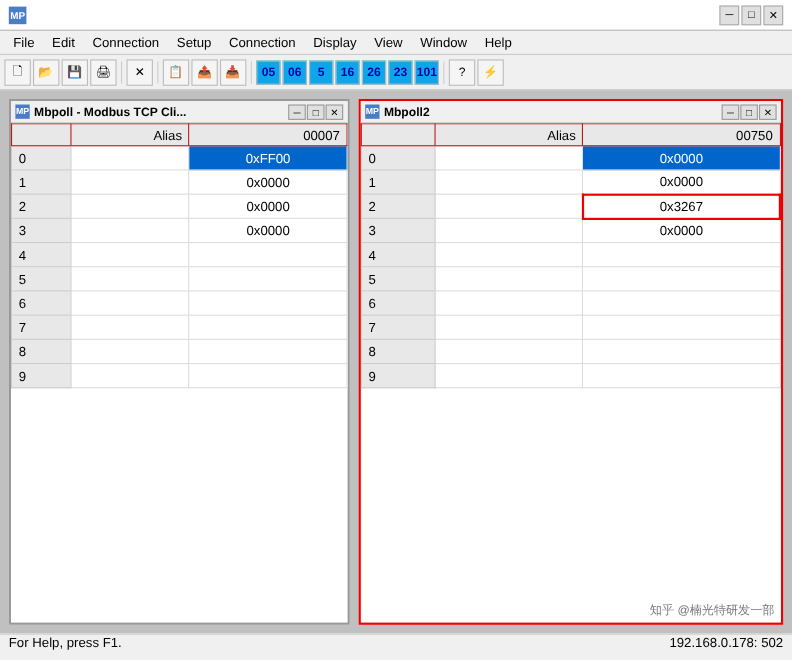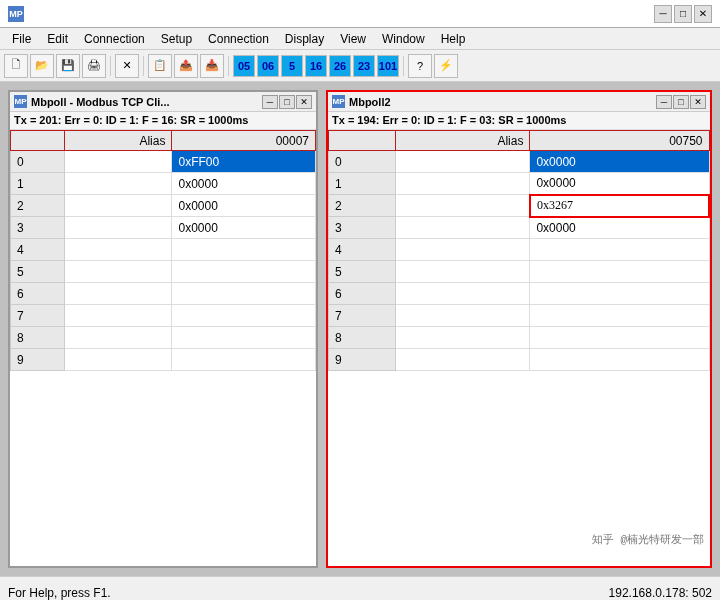--- a/index.html
+++ b/index.html
@@ -131,21 +131,21 @@
     
     .status-bar {
       position: absolute;
       bottom: 0;
       left: 0;
       right: 0;
       height: 24px;
       background: #f0f0f0;
       border-top: 1px solid #ccc;
       display: flex;
-      align-items: flex-end;
+      align-items: flex-start;
       justify-content: space-between;
       padding: 0 8px;
       font-size: 12px;
     }
 
     
     .sub-window {
       background: #fff;
       border: 2px solid #999;
       display: flex;
@@ -231,21 +231,21 @@
       width: 60px;
     }
     .data-table th.value-col {
       text-align: right;
       width: 80px;
     }
     .data-table td {
       border: 1px solid #ddd;
       padding: 2px 6px;
       height: 22px;
-      text-align: left;
+      text-align: center;
     }
     .data-table td.row-num {
       background: #e8e8e8;
       text-align: left;
       width: 30px;
       border: 1px solid #ccc;
     }
     .data-table td.alias-cell {
       background: #fff;
       width: 60px;
@@ -253,21 +253,20 @@
     .data-table td.value-cell {
       background: #fff;
       width: 80px;
     }
     .td-selected {
       background: #0066cc !important;
       color: #fff !important;
     }
     .td-red-border {
       border: 2px solid #e00 !important;
-      font-family: Liberation Serif, serif;
     }
     .table-container {
       flex: 1;
       overflow: auto;
     }
   </style>
 </head>
 <body>
 
 <div class="title-bar">
@@ -324,21 +323,20 @@
       <div class="sub-window-title-left">
         <div class="sub-window-icon">MP</div>
         <span>Mbpoll - Modbus TCP Cli...</span>
       </div>
       <div class="sub-window-controls">
         <div class="sub-ctrl-btn">─</div>
         <div class="sub-ctrl-btn">□</div>
         <div class="sub-ctrl-btn">✕</div>
       </div>
     </div>
-    <div class="status-line">Tx = 201: Err = 0: ID = 1: F = 16: SR = 1000ms</div>
     <div class="table-container">
       <table class="data-table">
         <thead>
           <tr>
             <th style="width:30px;"></th>
             <th class="alias-col">Alias</th>
             <th class="value-col">00007</th>
           </tr>
         </thead>
         <tbody id="window1-tbody">
@@ -402,21 +400,20 @@
       <div class="sub-window-title-left">
         <div class="sub-window-icon">MP</div>
         <span>Mbpoll2</span>
       </div>
       <div class="sub-window-controls">
         <div class="sub-ctrl-btn">─</div>
         <div class="sub-ctrl-btn">□</div>
         <div class="sub-ctrl-btn">✕</div>
       </div>
     </div>
-    <div class="status-line">Tx = 194: Err = 0: ID = 1: F = 03: SR = 1000ms</div>
     <div class="table-container">
       <table class="data-table">
         <thead>
           <tr>
             <th style="width:30px;"></th>
             <th class="alias-col">Alias</th>
             <th class="value-col">00750</th>
           </tr>
         </thead>
         <tbody id="window2-tbody">
@@ -468,20 +465,20 @@
             <tr>
               <td class="row-num">9</td>
               <td class="alias-cell"></td>
               <td class="value-cell"></td>
             </tr>
           </tbody>
       </table>
     </div>
   </div>
 
-  <div style="position:absolute; bottom: 29px; right: 16px; font-size: 11px; color: #555; opacity: 0.8; font-family: Liberation Mono, monospace;">知乎 @楠光特研发一部</div>
+  <div style="position:absolute; bottom: 14px; right: 16px; font-size: 11px; color: #555; opacity: 0.8;">知乎 @楠光特研发一部</div>
 
 </div>
 
 <div class="status-bar">
   <span>For Help, press F1.</span>
   <span>192.168.0.178: 502</span>
 </div>
 
 </body></html>

